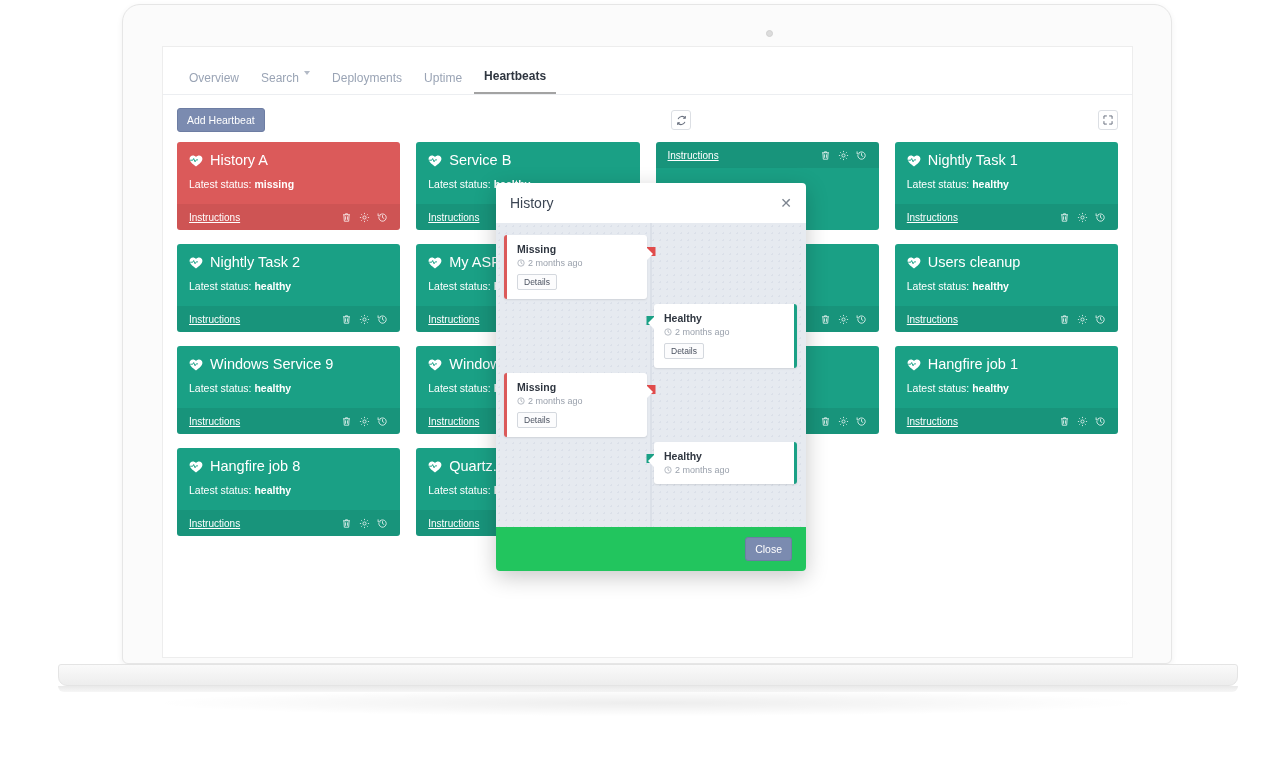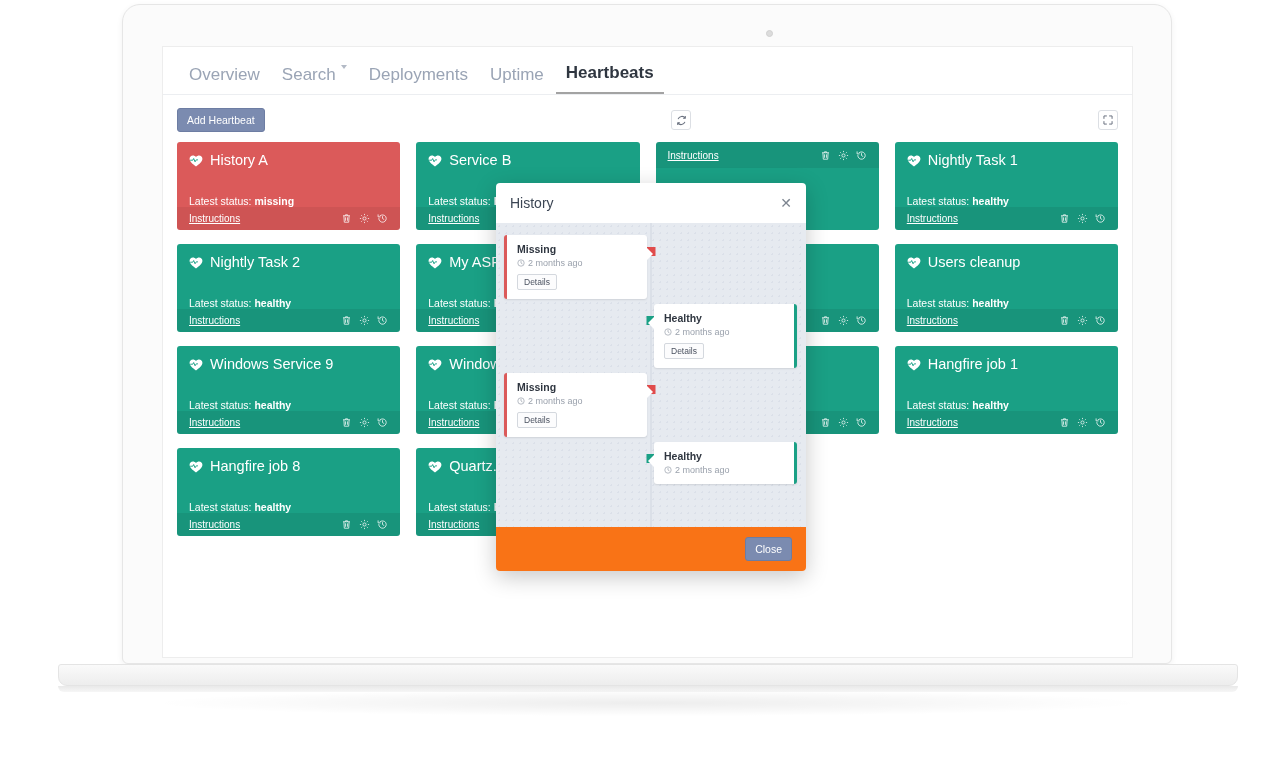--- a/index.html
+++ b/index.html
@@ -62,21 +62,21 @@
 
   
   .nav-bar {
     position: relative;
     height: 48px;
     border-bottom: 1px solid #eceef1;
     padding: 0 16px;
     display: flex; align-items: flex-end;
   }
   .nav-item {
-    font-size: 17px;
+    font-size: 12px;
     color: #9aa4b5;
     padding: 0 10px 9px 10px;
     margin-right: 2px;
     cursor: pointer;
     white-space: nowrap;
     display: flex; align-items: flex-start; gap: 5px;
   }
   .nav-item.active { color: #2f3640; font-weight: bold; border-bottom: 2px solid #a3a3a3; }
   .caret { width: 0; height: 0; border-left: 3.5px solid transparent; border-right: 3.5px solid transparent; border-top: 4px solid #b3bac6; display: inline-block; }
 
@@ -110,21 +110,21 @@
     border-radius: 3px; overflow: hidden;
     color: #ffffff;
     display: flex; flex-direction: column;
     height: 88px;
   }
   .card.healthy { background: #1aa085; }
   .card.missing { background: #db5a5a; }
   .card-body { padding: 11px 12px 0 12px; flex: 1; }
   .card-title { font-size: 14.5px; display: flex; align-items: center; gap: 7px; line-height: 1.1; }
   .heart-icon { display: inline-block; width: 14px; height: 13px; }
-  .card-status { font-size: 10.5px; margin-top: 26px; }
+  .card-status { font-size: 10.5px; margin-top: 9px; }
   .card-status b { font-weight: bold; }
   .card-foot {
     display: flex; align-items: center; justify-content: space-between;
     padding: 0 12px; height: 26px;
     background: rgba(0,0,0,0.07);
   }
   .card.missing .card-foot { background: rgba(0,0,0,0.06); }
   .instructions { font-size: 10px; color: #fff; text-decoration: underline; cursor: pointer; }
   .foot-icons { display: flex; gap: 7px; align-items: center; }
   .foot-icons span { cursor: pointer; opacity: .92; display: flex; }
@@ -187,21 +187,21 @@
     padding: 2px 6px; border-radius: 2px; cursor: pointer;
     font-family: "Liberation Sans", sans-serif;
   }
   .tl-marker {
     position: absolute; width: 9px; height: 9px; left: 50%;
     transform: translateX(-4.5px);
   }
   .tl-marker.red  { background: #e04b4b; }
   .tl-marker.teal { background: #1aa085; }
   .modal-foot {
-    height: 44px; background: #f97316;
+    height: 44px; background: #22c55e;
     display: flex; align-items: center; justify-content: flex-end;
     padding: 0 14px;
   }
 </style>
 </head>
 <body>
 
 <div id="laptop">
   <div class="laptop-lid">
     <div class="laptop-cam"></div>

